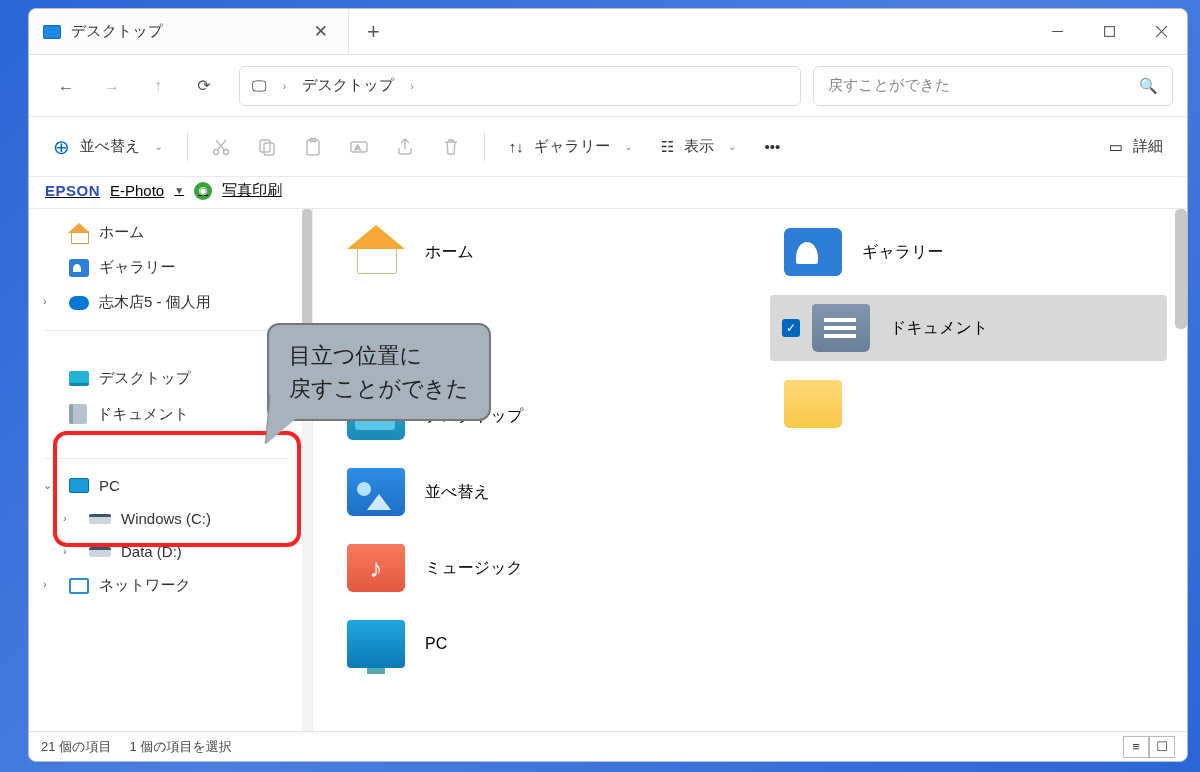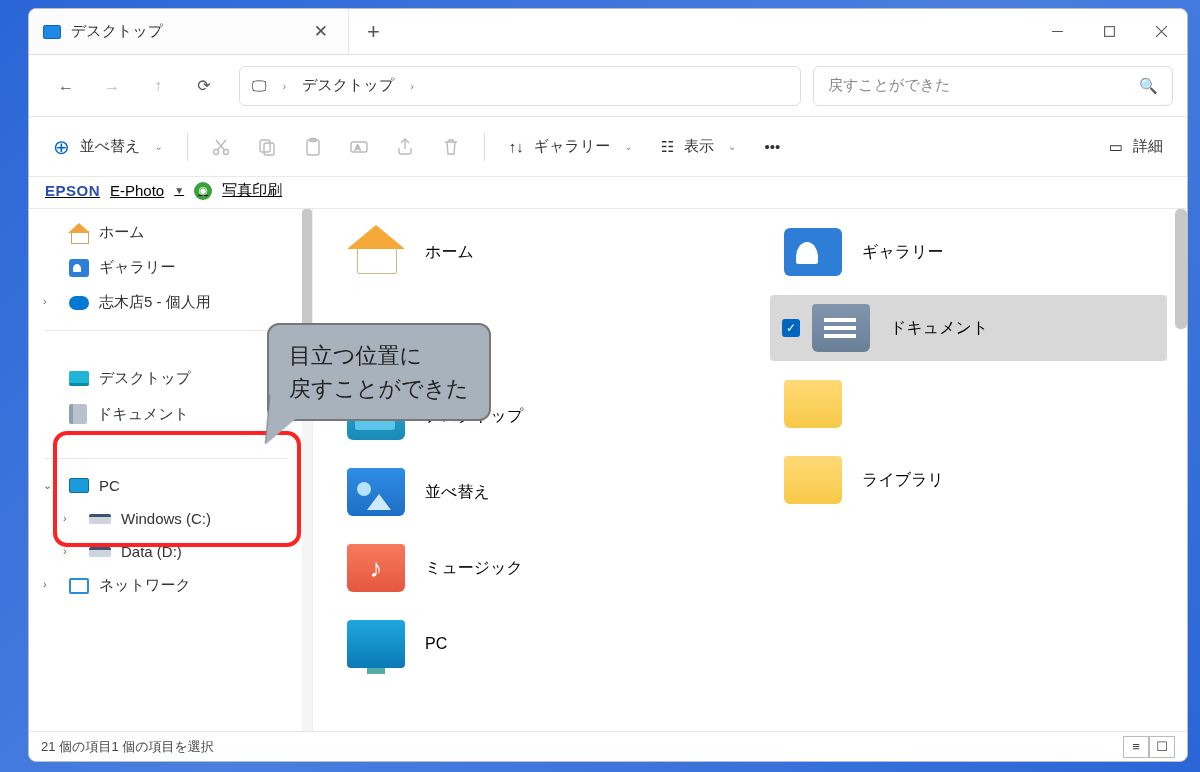--- a/index.html
+++ b/index.html
@@ -44,21 +44,21 @@
   .callout-bubble{background:#a8b2bd; border:2px solid #777; border-radius:12px; padding:14px 20px; font-size:22px; color:#222; line-height:1.5; min-width:220px;}
   .callout-tail{width:0;height:0; border-left:24px solid transparent; border-right:12px solid transparent; border-top:44px solid #a8b2bd; position:absolute; left:-12px; top:78px; transform:rotate(34deg); filter:drop-shadow(-1px 0 0 #777);}
   .content{flex:1; display:flex; padding:10px 20px; gap:40px; position:relative;}
   .ct-scroll{position:absolute; right:0; top:0; width:12px; height:100%;}
   .ct-scroll-thumb{position:absolute; right:0; top:0; width:12px; height:120px; background:#c8c8c8; border-radius:5px;}
   .col{flex:1; display:flex; flex-direction:column; gap:10px;}
   .item{display:flex; align-items:center; gap:18px; padding:8px 12px; border-radius:4px; font-size:16px;}
   .item.selected{background:#d8d8d8;}
   .chk{width:18px;height:18px;background:#0067c0;border-radius:3px;color:#fff;display:flex;align-items:center;justify-content:center;font-size:12px;margin-right:-8px;}
   .big-ico{width:62px;height:50px;display:flex;align-items:center;justify-content:center;}
-  .statusbar{height:30px;border-top:1px solid #e5e5e5;display:flex;align-items:center;padding:9px 12px;font-size:13px;color:#444;}
+  .statusbar{height:30px;border-top:1px solid #e5e5e5;display:flex;align-items:center;padding:9px 12px;font-size:13px;color:#444;gap:18px;}
   .view-toggle{margin-left:auto;display:flex;gap:0;}
   .vt{width:26px;height:22px;border:1px solid #bbb;display:flex;align-items:center;justify-content:center;}
   
   .i-home{width:20px;height:18px;position:relative;}
   .i-home:before{content:"";position:absolute;left:2px;top:7px;width:16px;height:11px;background:#fff;border:1px solid #d0a060;}
   .i-home:after{content:"";position:absolute;left:-1px;top:-1px;border-left:11px solid transparent;border-right:11px solid transparent;border-bottom:10px solid #f2a33c;}
   .i-gallery{width:20px;height:18px;background:#2e7dd7;border-radius:3px;position:relative;}
   .i-gallery:after{content:"";position:absolute;left:4px;top:5px;width:8px;height:8px;background:#fff;border-radius:50% 50% 0 0/60% 60% 0 0;}
   .i-onedrive{width:20px;height:14px;background:#0078d4;border-radius:8px;}
   .i-desktop{width:20px;height:15px;background:#1fb5d6;border-radius:2px;border-bottom:3px solid #0d8aa7;}
@@ -308,26 +308,20 @@
             <div class="big-ico">
               <div class="bi bi-docs"></div>
             </div>
             <span>ドキュメント</span>
           </div>
         <div class="item">
             <div class="big-ico">
               <div class="bi bi-folder"></div>
             </div>
           </div>
-        <div class="item">
-            <div class="big-ico">
-              <div class="bi bi-folder"></div>
-            </div>
-            <span>ライブラリ</span>
-          </div>
       </div>
       <div class="ct-scroll">
           <div class="ct-scroll-thumb"></div>
         </div>
     </div>
   </div>
 
   <div class="statusbar">
     <span>21 個の項目</span>
     <span>1 個の項目を選択</span>

